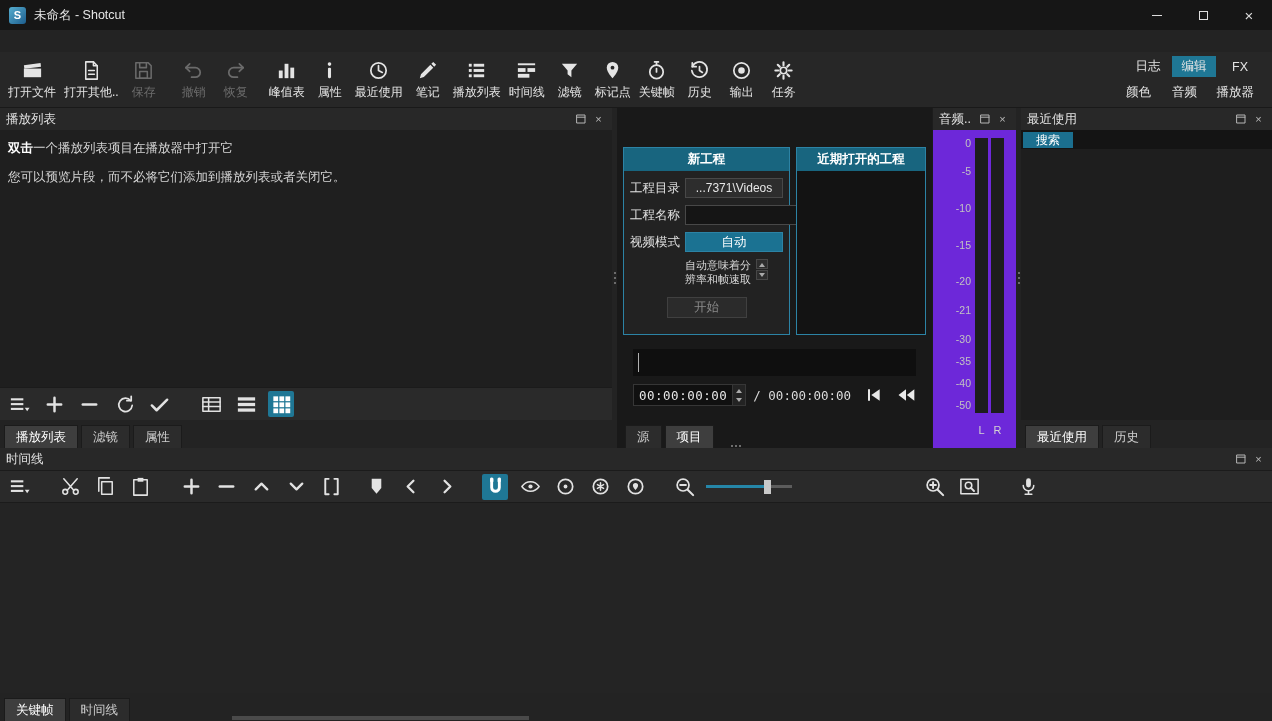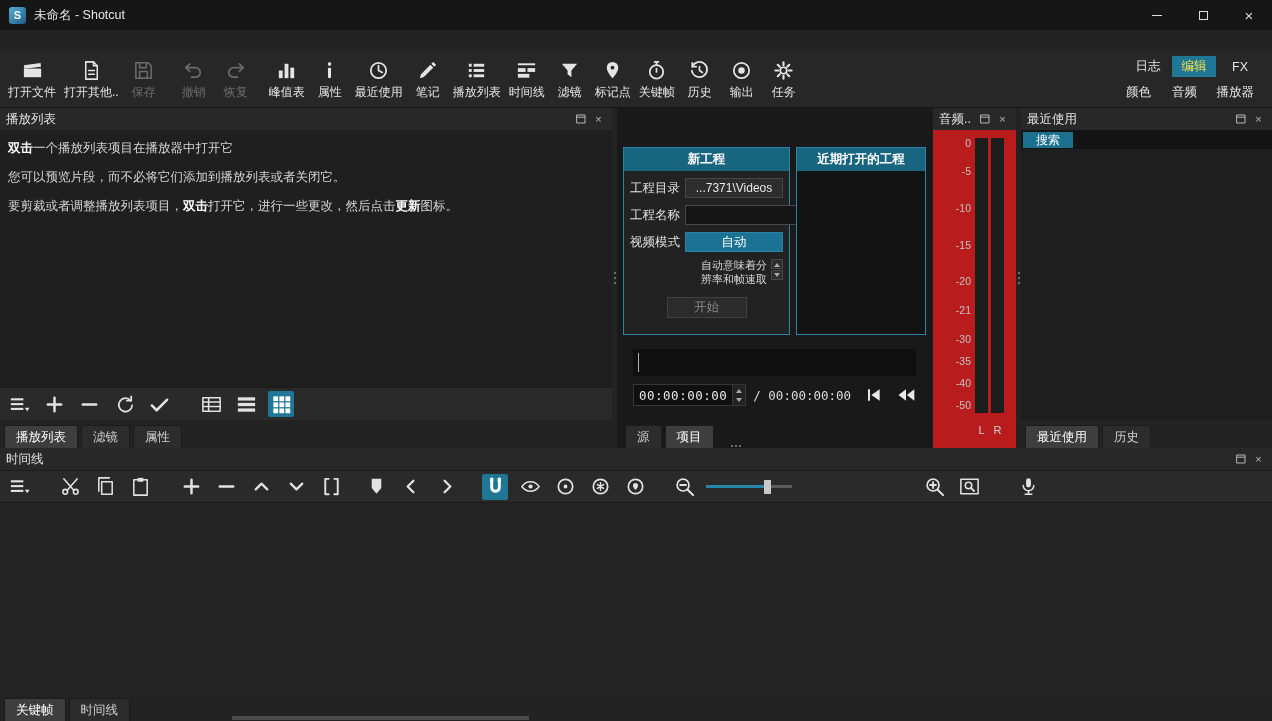--- a/index.html
+++ b/index.html
@@ -21,21 +21,21 @@
 
 .toolbar{position:absolute;top:52px;left:0;right:0;height:56px;background:#272727;border-bottom:1px solid #191919;display:flex;align-items:center;padding-left:4px}
 .tbtn{display:flex;flex-direction:column;align-items:center;justify-content:center;gap:2px;padding:2px 4px;min-width:42px;color:#e4e4e4}
 .tbtn .lbl{font-size:12px;white-space:nowrap}
 .tbtn.disabled{color:#6b6b6b}
 .tbtn svg,.itbtn svg,.transbtn svg,.pbtn svg{display:block}
 .gsep{width:8px;flex:none}
 .layoutbox{margin-left:auto;margin-right:10px;display:flex;flex-direction:column;gap:5px}
 .lrow{display:flex;gap:2px;justify-content:flex-end}
 .lbtn{min-width:44px;height:21px;display:flex;align-items:center;justify-content:center;padding:0 8px;color:#e4e4e4;font-size:12.5px}
-.lbtn.active{background:#1f7795;color:#fde047}
+.lbtn.active{background:#1f7795;color:#e5e5e5}
 
 .main{position:absolute;top:108px;left:0;width:1272px;height:340px;display:flex}
 .panel{display:flex;flex-direction:column;min-width:0}
 .phead{height:22px;display:flex;align-items:center;padding:0 6px;background:#282828;flex:none;gap:3px}
 .ptitle{font-size:12.5px;color:#e2e2e2;white-space:nowrap;overflow:hidden}
 .sp{flex:1}
 .pbtn{width:15px;height:15px;display:flex;align-items:center;justify-content:center;color:#b8b8b8;font-size:11px;flex:none}
 .vsplit{width:5px;background:#232323;display:flex;flex-direction:column;align-items:center;justify-content:center;gap:3px;flex:none}
 .vsplit i{width:2px;height:2px;background:#848484;border-radius:50%}
 
@@ -56,42 +56,42 @@
 .chd{height:23px;background:#18657f;color:#fff;font-weight:bold;display:flex;align-items:center;justify-content:center;font-size:12.5px;flex:none;white-space:nowrap}
 .npc{width:167px}
 .rpc{width:130px}
 .npc .cbd{flex:1;background:#222;padding:7px 6px;display:flex;flex-direction:column;gap:7px}
 .rpc .cbd{flex:1;background:#131313}
 .frow{display:flex;align-items:center;gap:4px}
 .flab{width:51px;font-size:12.5px;color:#e0e0e0;flex:none}
 .fbtn{flex:1;height:20px;background:#2d2d2d;border:1px solid #484848;display:flex;align-items:center;justify-content:center;font-size:12px;color:#e6e6e6;white-space:nowrap;overflow:hidden}
 .finput{flex:1;height:20px;background:#151515;border:1px solid #484848;color:#eee;font-size:12px;padding:0 3px;font-family:"Liberation Sans",sans-serif}
 .fmode{flex:1;height:20px;background:#1b7292;border:1px solid #2c83a5;color:#fff;display:flex;align-items:center;justify-content:center;font-size:12.5px}
-.noterow{display:flex;margin-left:71px;align-items:flex-start}
+.noterow{display:flex;margin-left:55px;align-items:flex-start}
 .notetxt{width:68px;font-size:11px;line-height:1.25;color:#d8d8d8;word-break:break-all}
 .notespin{display:flex;flex-direction:column;gap:1px;margin-left:3px}
 .notespin span{width:12px;height:10px;background:#2d2d2d;border:1px solid #484848;display:flex;align-items:center;justify-content:center}
 .startbtn{align-self:center;margin-top:3px;width:80px;height:21px;background:#2b2b2b;border:1px solid #404040;color:#8b8b8b;display:flex;align-items:center;justify-content:center;font-size:12.5px}
 .seek{margin:14px 16px 0;height:27px;background:#0f0f0f;position:relative;flex:none}
 .seekcursor{position:absolute;left:5px;top:4px;bottom:4px;width:1px;background:#b0b0b0}
 .transport{display:flex;align-items:center;margin:7px 16px 0;gap:7px;flex:none}
 .timefield{display:flex;align-items:stretch;background:#101010;border:1px solid #363636;height:22px}
 .timetext{font-family:"DejaVu Sans Mono",monospace;font-size:12.5px;color:#e8e8e8;display:flex;align-items:center;padding:0 5px;letter-spacing:.5px}
 .spincol{width:13px;border-left:1px solid #363636;display:flex;flex-direction:column}
 .spincol span{flex:1;display:flex;align-items:center;justify-content:center;background:#232323}
 .tri-u{width:0;height:0;border:3px solid transparent;border-bottom:4px solid #aaa;margin-top:-2px}
 .tri-d{width:0;height:0;border:3px solid transparent;border-top:4px solid #aaa;margin-bottom:-2px}
 .totaltime{font-family:"DejaVu Sans Mono",monospace;font-size:12.5px;color:#dcdcdc;white-space:nowrap}
 .transbtns{margin-left:auto;display:flex;gap:3px}
 .transbtn{width:30px;height:24px;display:flex;align-items:center;justify-content:center;color:#e8e8e8}
 .ptabs{margin-top:auto;height:28px;display:flex;align-items:flex-end;gap:3px;padding:0 0 0 8px;flex:none}
 .gripdots{align-self:flex-end;margin:0 0 1px 14px;display:flex;gap:2px}
 .gripdots i{width:2px;height:2px;background:#8a8a8a;border-radius:50%}
 
-.p-audio{width:84px;background:#b91c1c;border-left:1px solid #1c1c1c;flex:none}
+.p-audio{width:84px;background:#6d28d9;border-left:1px solid #1c1c1c;flex:none}
 .meter{flex:1;position:relative}
 .db{position:absolute;left:0;width:38px;text-align:right;font-size:10.5px;color:#c2c2c2}
 .mbar{position:absolute;top:8px;width:13px;background:#1d1d1d}
 .chl{position:absolute;width:13px;text-align:center;font-size:11px;color:#d2d2d2}
 
 .p-recent{flex:1;background:#232323;display:flex;flex-direction:column}
 .searchrow{height:19px;background:#141414;display:flex;align-items:center;padding:0 2px;flex:none}
 .searchsel{background:#1b6f8f;color:#fff;font-size:12px;padding:0 13px;line-height:16px}
 .recent-body{flex:1;background:#1e1e1e}
 
@@ -295,21 +295,20 @@
               <path d="M1 3.2h8" stroke="#b5b5b5"></path>
             </svg>
           </span>
         <span class="pbtn">
             <span>×</span>
           </span>
       </div>
       <div class="pl-body">
         <p><span></span><b>双击</b><span>一个播放列表项目在播放器中打开它</span><b></b><span></span></p>
         <p><span>您可以预览片段，而不必将它们添加到播放列表或者关闭它。</span><b></b><span></span><b></b><span></span></p>
-        <p><span>要剪裁或者调整播放列表项目，</span><b>双击</b><span>打开它，进行一些更改，然后点击</span><b>更新</b><span>图标。</span></p>
       </div>
       <div class="pl-toolbar">
         <span class="itbtn">
             <svg width="23" height="23" viewBox="0 0 24 24">
               <g fill="currentColor">
                 <rect x="3" y="5.5" width="13" height="2.2"></rect>
                 <rect x="3" y="10.5" width="13" height="2.2"></rect>
                 <rect x="3" y="15.5" width="13" height="2.2"></rect>
                 <path d="M17.5 15.5h5L20 19z"></path>
               </g>

